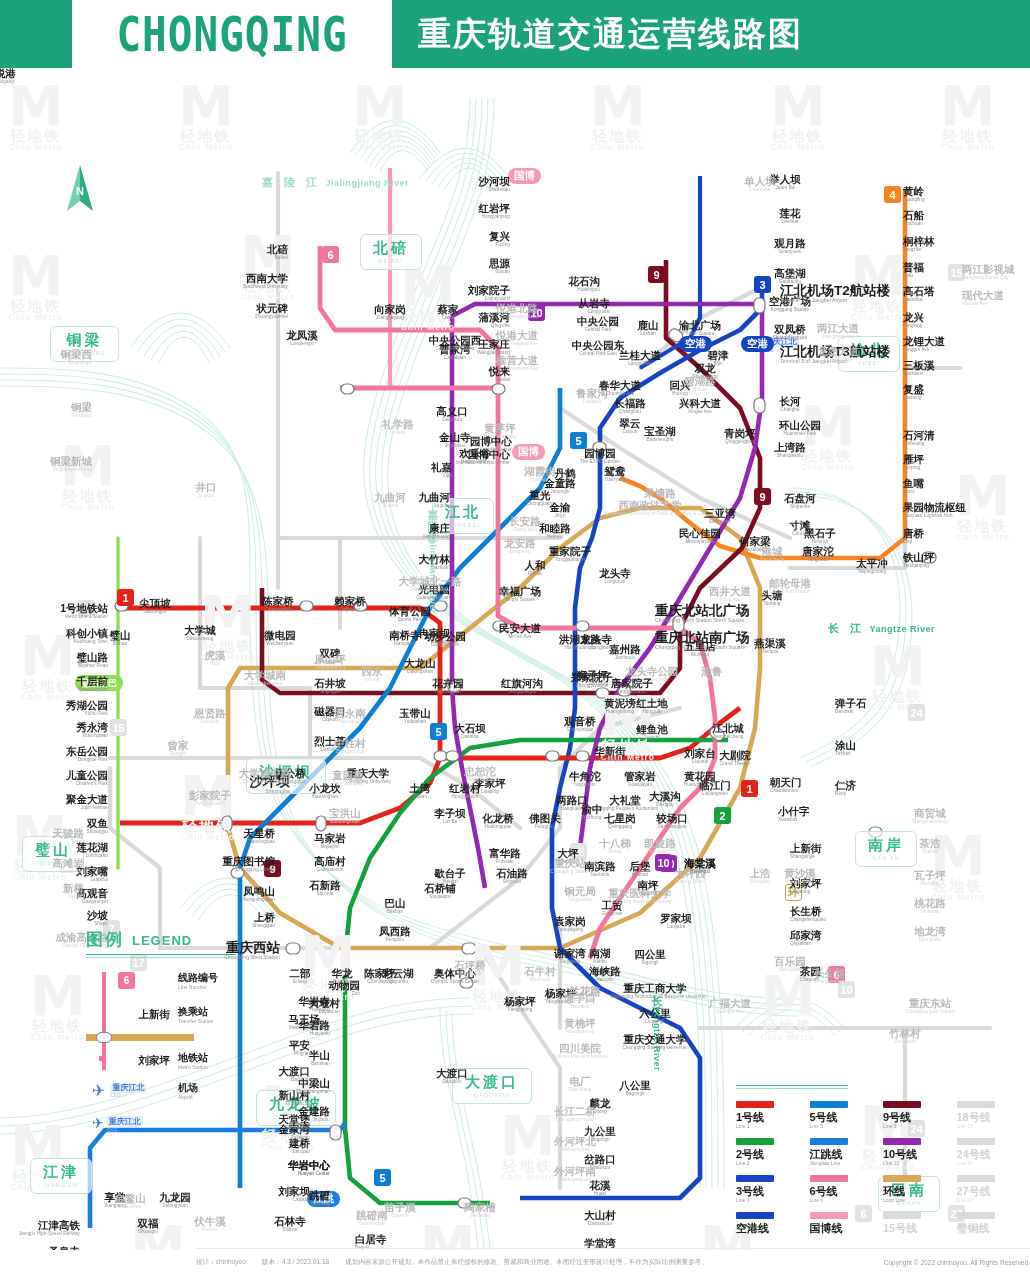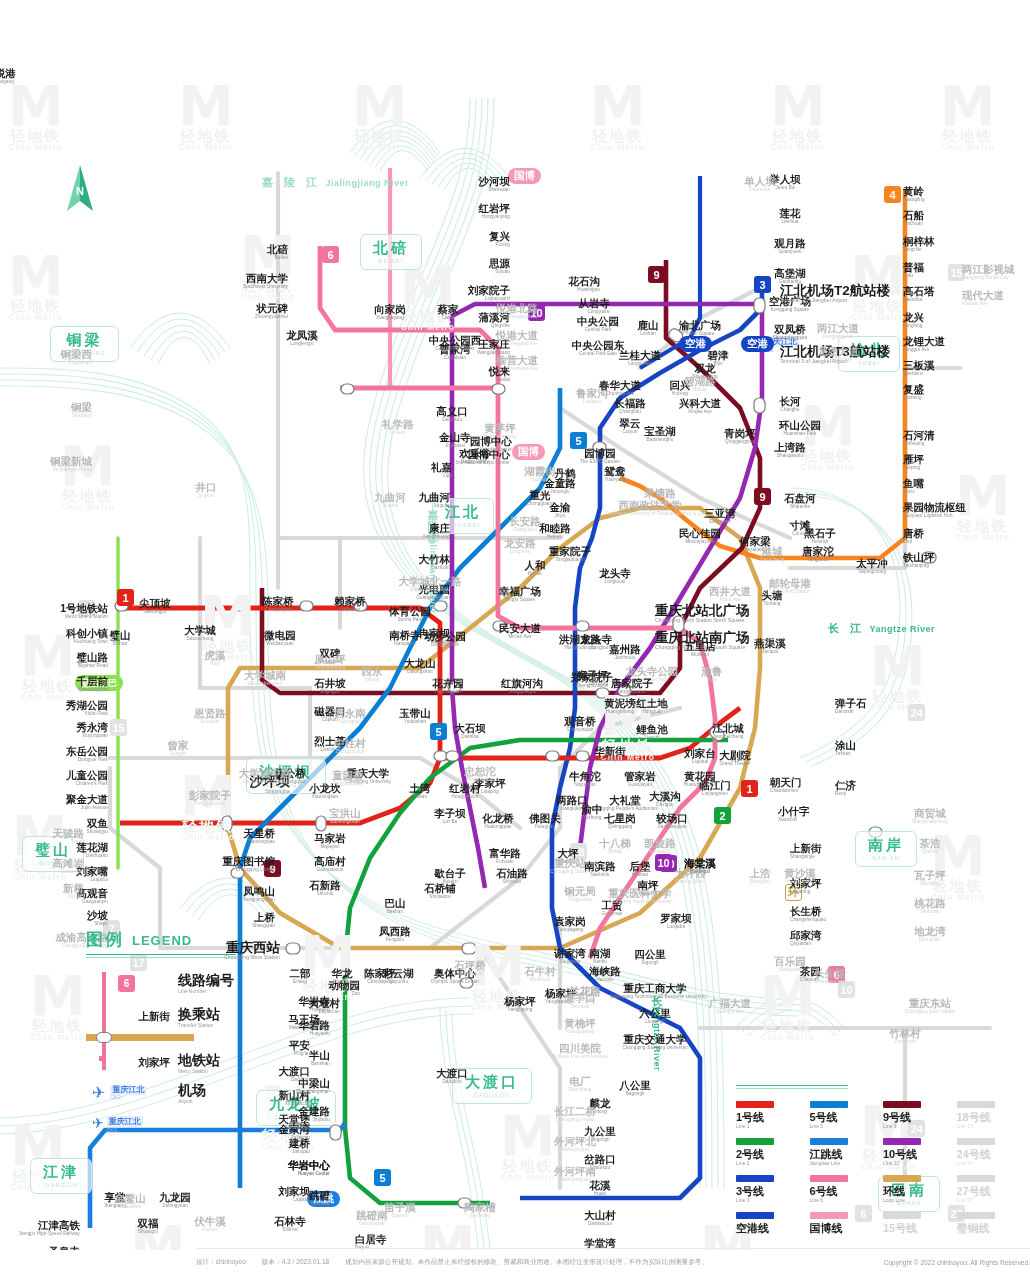--- a/index.html
+++ b/index.html
@@ -78,21 +78,21 @@
   .legend .ttl{ display:flex; align-items:baseline; gap:8px; }
   .legend .ttl .cn{ font-size:17px; font-weight:700; color:#35bb90; letter-spacing:2px;}
   .legend .ttl .en{ font-size:13px; font-weight:700; color:#35bb90; letter-spacing:1px;}
   .legend .rule{ margin-top:3px; height:4px; border-top:1.5px solid #35bb90; border-bottom:1px solid #9fdcc4; width:150px;}
   .legend .rows{ position:relative; margin-top:14px; height:130px; }
   .lg-spine{ position:absolute; left:16px; top:0; width:4px; height:98px; background:#f2769b; }
   .lg-row{ position:absolute; left:0; display:flex; align-items:center; width:200px; }
   .lg-row .lbl{ width:92px; display:flex; align-items:center; gap:4px;}
   .lg-row .txt .cn{ display:block; font-size:10.5px; font-weight:700; color:#1d1d1d; line-height:1.1;}
   .lg-row .txt .en{ display:block; font-size:4.8px; color:#9a9a9a; }
-  .lg-desc .cn{ display:block; font-size:14px; font-weight:700; color:#1d1d1d; line-height:1.15;}
+  .lg-desc .cn{ display:block; font-size:10px; font-weight:700; color:#1d1d1d; line-height:1.15;}
   .lg-desc .en{ display:block; font-size:5px; color:#9a9a9a; }
 
   
   .lines{ position:absolute; left:736px; top:1014px; width:290px; }
   .lines .ttl{ display:flex; align-items:baseline; gap:8px; }
   .lines .ttl .cn{ font-size:17px; font-weight:700; color:#35bb90; letter-spacing:2px;}
   .lines .ttl .en{ font-size:13px; font-weight:700; color:#35bb90; letter-spacing:1px;}
   .lines .rule{ margin-top:3px; height:4px; border-top:1.5px solid #35bb90; border-bottom:1px solid #9fdcc4; width:112px;}
   .lgrid{ margin-top:12px; display:grid; grid-template-columns:repeat(4,1fr); gap:9px 4px; }
   .lcell .sw{ width:38px; height:7px; border-radius:1px; }
@@ -108,20 +108,29 @@
   .footer .ft .grp{ display:flex; gap:16px; }
 
   
   .compass{ position:absolute; left:62px; top:95px; width:36px; height:52px; }
 </style>
 </head>
 <body>
 
 <div id="root">
 
+  <div class="header">
+    <div class="hdr-block hdr-l"></div>
+    <div class="hdr-en">
+      <span>CHONGQING</span>
+    </div>
+    <div class="hdr-cn">
+      <span>重庆轨道交通运营线路图</span>
+    </div>
+  </div>
 
   <div class="canvas">
 
     <svg class="compass" viewBox="0 0 36 52">
       <polygon points="18,2 31,48 18,38" fill="#2fae7f"></polygon>
       <polygon points="18,2 5,48 18,38" fill="#6fd3ab"></polygon>
       <text x="18" y="32" font-size="11" font-weight="700" fill="#ffffff" text-anchor="middle" font-family="Liberation Sans, sans-serif">N</text>
     </svg>
 
     <svg class="mapsvg" viewBox="0 0 1030 1182">

